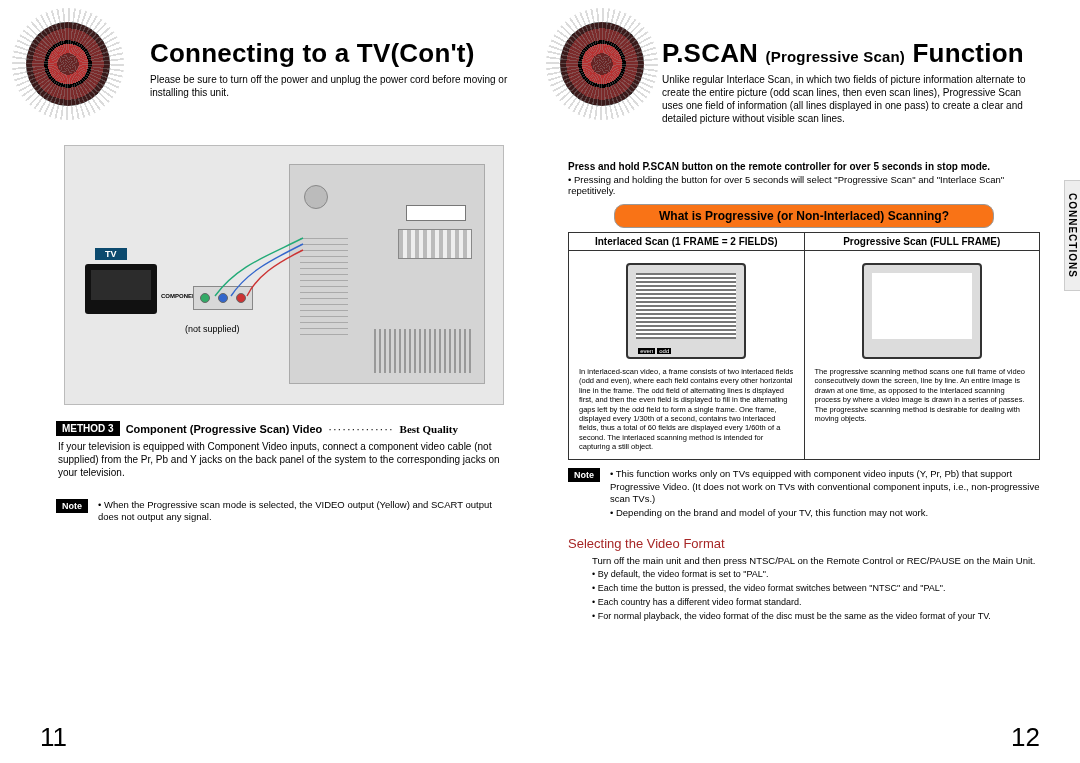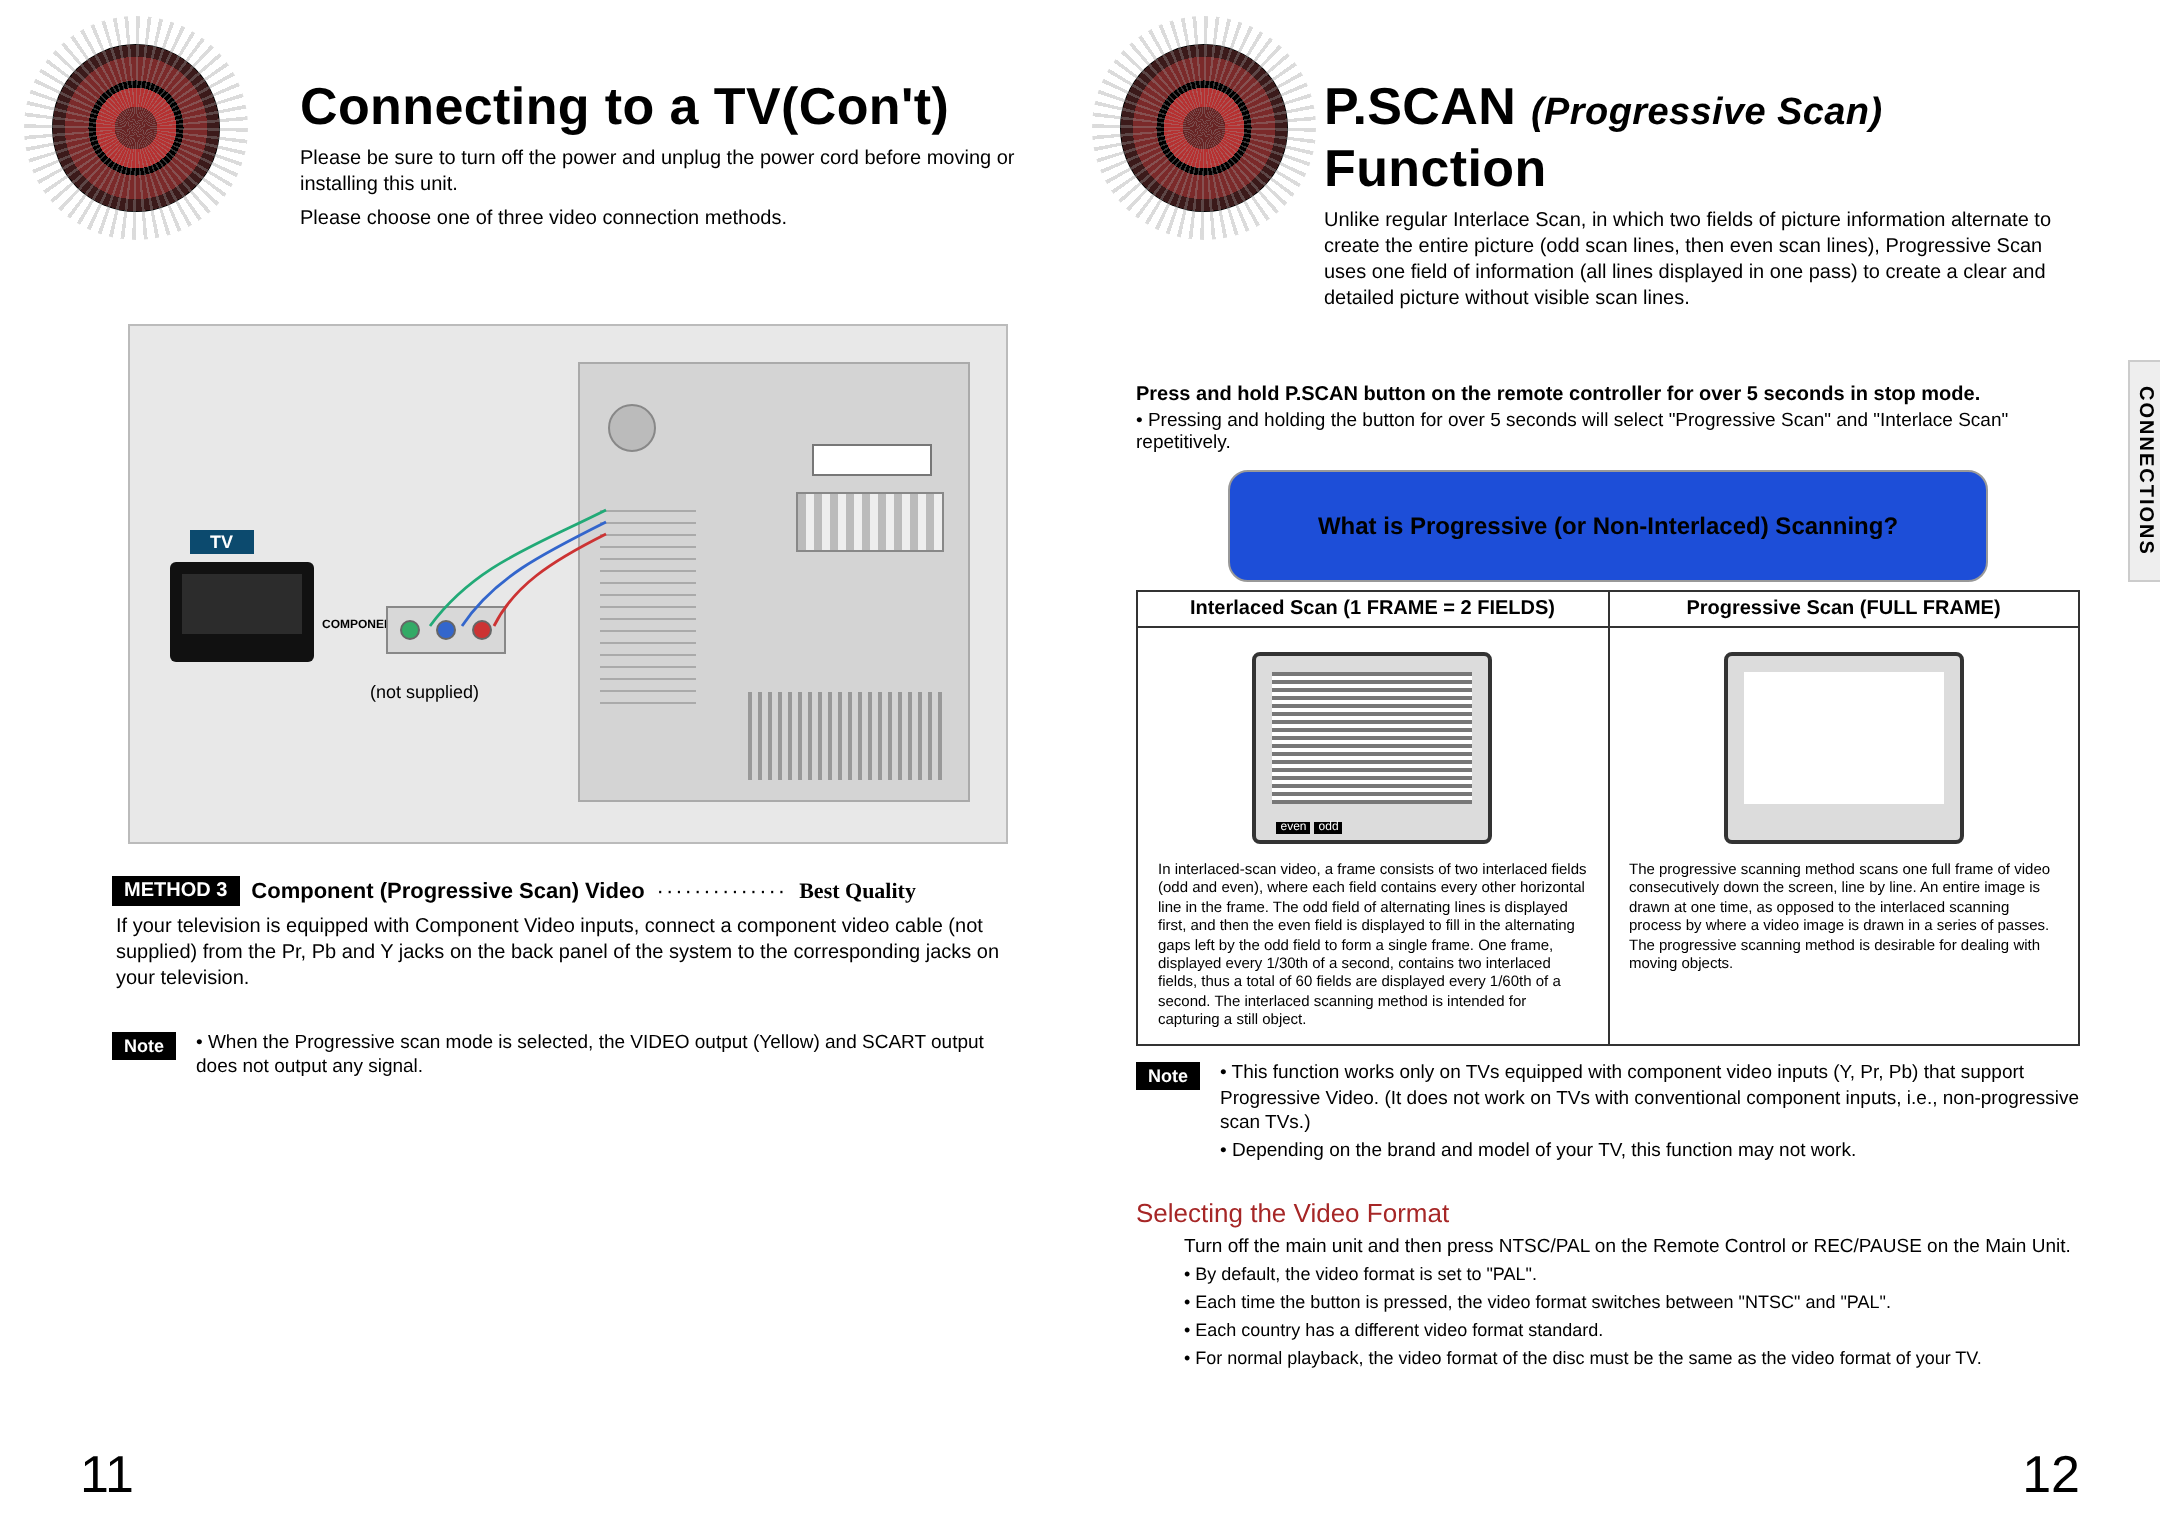--- a/index.html
+++ b/index.html
@@ -19,21 +19,21 @@
     z-index: 2;
   }
   .speaker::before {
     content: ""; position: absolute; inset: -14px; border-radius: 50%;
     background: repeating-conic-gradient(#999 0 2deg, transparent 2deg 6deg);
     opacity: .35; z-index: -1;
   }
   .page-right .speaker { left: 20px; }
 
   h1.title { font-size: 26px; font-weight: bold; margin-left: 94px; margin-top: 24px; letter-spacing: .2px; }
-  h1.title .sub { font-size: 19px; font-weight: bold; font-style: italic; }
+  h1.title .sub { font-size: 15px; font-weight: bold; }
   h1.title .big2 { font-size: 26px; }
 
   .intro { font-size: 10px; line-height: 1.3; margin: 4px 0 2px 94px; max-width: 410px; }
 
   
   .diagram {
     margin: 46px 8px 10px 8px;
     width: 440px; height: 260px;
     background: #e8e8e8;
     border: 1px solid #bbb;
@@ -79,21 +79,21 @@
 
   .pagenum { position:absolute; bottom:10px; font-size:26px; font-weight:500;}
   .page-left .pagenum { left: 40px; }
   .page-right .pagenum { right: 40px; }
 
   
   .instr { font-size:10px; font-weight:bold; margin: 36px 0 2px 0; }
   .instrlist { list-style:none; font-size:9.5px; margin:2px 0 8px 0;}
   .instrlist li::before { content:"• "; }
 
-  .boxhdr { background:#1d4ed8; border:1px solid #999; border-radius:10px; padding:20px 14px; font-weight:bold; font-size:12px; margin:6px auto 2px; width:380px; text-align:center;}
+  .boxhdr { background:#f97316; border:1px solid #999; border-radius:10px; padding:4px 14px; font-weight:bold; font-size:12px; margin:6px auto 2px; width:380px; text-align:center;}
   .sechd { color:#a62626; font-weight:normal; font-size:13px; margin:14px 0 4px 0;}
 
   .scanbox { border:1px solid #333; margin:4px 0 0 0; }
   .scanhdrrow { display:flex; }
   .scanhdr { flex:1; text-align:center; font-weight:bold; font-size:10px; padding:3px 4px; border-right:1px solid #333; border-bottom:1px solid #333; background:#fff;}
   .scanhdr:last-child { border-right:none; }
   .scanbody { display:flex; }
   .scancol { flex:1; padding:6px 10px 8px; border-right:1px solid #333; }
   .scancol:last-child { border-right:none; }
   .tvdemo { width:120px; height:96px; margin:6px auto 8px; border:2px solid #333; position:relative; background:#dcdcdc; border-radius:4px;}
@@ -113,21 +113,20 @@
 </style>
 </head>
 <body>
 
 <div class="spread">
 
   <div class="page page-left">
     <div class="speaker"></div>
     <h1 class="title">Connecting to a TV(Con't)</h1>
     <p class="intro">Please be sure to turn off the power and unplug the power cord before moving or installing this unit.</p>
-    <p class="intro">Please choose one of three video connection methods.</p>
 
     <div class="diagram">
       <div class="backpanel">
         <div class="bp-circ"></div>
         <div class="bp-port"></div>
         <div class="bp-port2"></div>
         <div class="bp-conn"></div>
         <div class="vents"></div>
       </div>
       <div class="tvlabel">TV</div>

